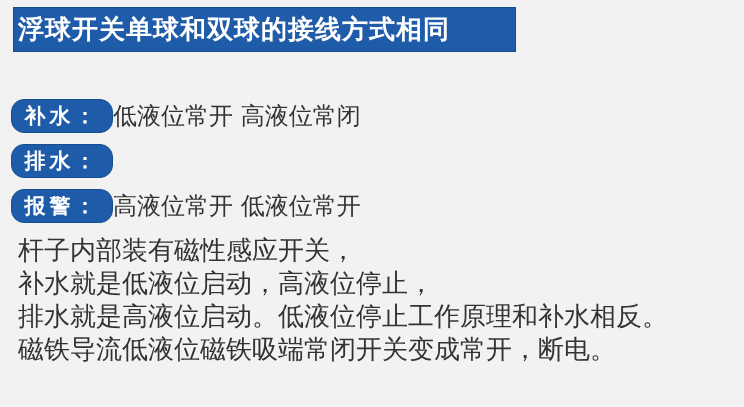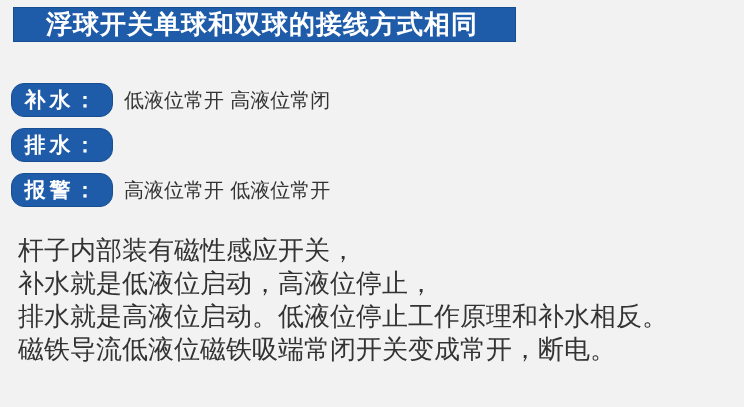--- a/index.html
+++ b/index.html
@@ -12,39 +12,39 @@
     width: 744px;
     height: 407px;
     background: #f2f2f2;
     overflow: hidden;
   }
   .header-bar {
     position: absolute;
     left: 13px;
     top: 7px;
     width: 503px;
-    height: 35px;
+    height: 45px;
     box-sizing: border-box;
     background: #1e5ba8;
     border: 1px solid #174e92;
     display: flex;
     align-items: center;
-    padding-left: 32px;
+    padding-left: 4px;
   }
   .header-bar .title {
     color: #ffffff;
     font-size: 26px;
     font-weight: bold;
     letter-spacing: 1px;
     white-space: nowrap;
   }
   .rules {
     position: absolute;
     left: 11px;
-    top: 83px;
+    top: 99px;
   }
   .rule-row {
     display: flex;
     align-items: center;
     height: 34px;
     margin-bottom: 11px;
   }
   .badge {
     width: 102px;
     height: 34px;
@@ -55,22 +55,21 @@
     color: #ffffff;
     font-size: 21px;
     font-weight: bold;
     letter-spacing: 4px;
     display: flex;
     align-items: center;
     justify-content: center;
     flex: 0 0 auto;
   }
   .rule-desc {
-    margin-left: 11px;
-    font-size: 20px;
+    font-size: 24px;
     color: #333333;
     white-space: nowrap;
   }
   .notes {
     position: absolute;
     left: 18px;
     top: 234px;
   }
   .note-line {
     font-size: 26px;

